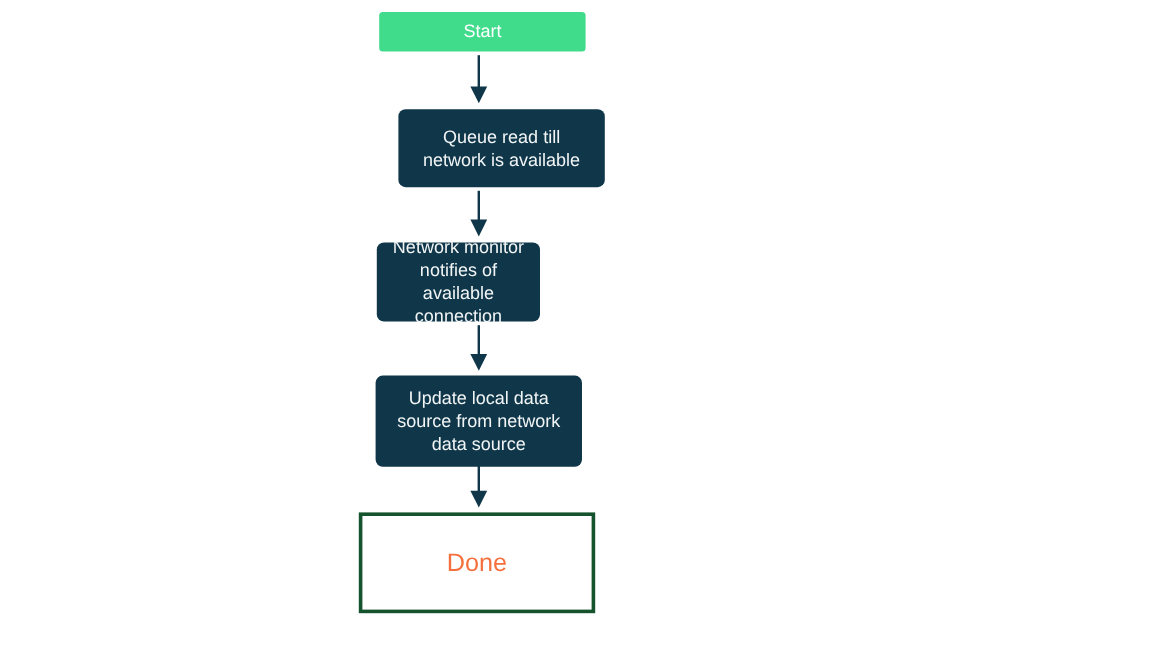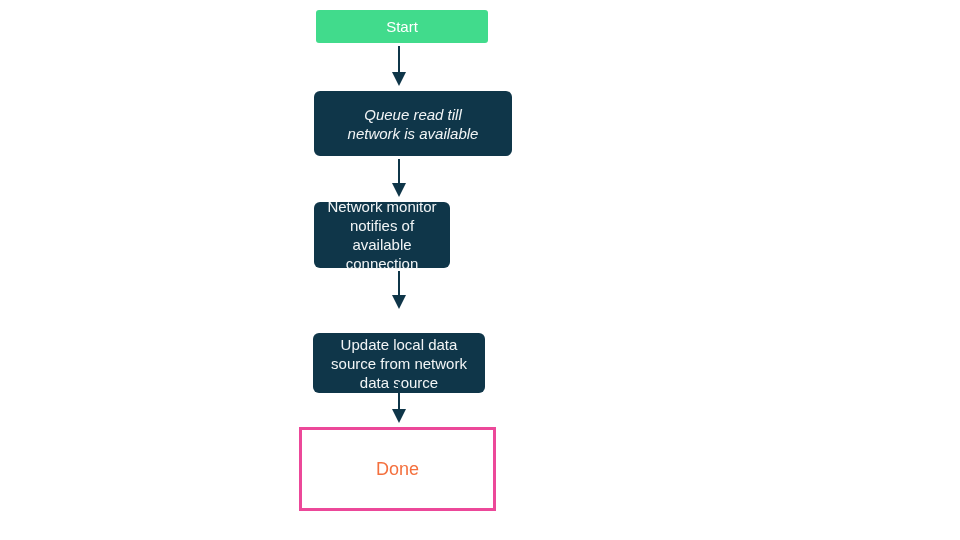--- a/index.html
+++ b/index.html
@@ -45,33 +45,33 @@
   }
 
   .node-process {
     background: #0F3649;
     border-radius: 6px;
     color: #F2F5F6;
     font-size: 15px;
     padding: 0 10px;
   }
 
-  .node-p1 { left: 314px; top: 91px;  width: 198px; height: 65px; font-style: italic; }
+  .node-p1 { left: 332px; top: 91px;  width: 172px; height: 65px; }
   .node-p2 { left: 314px; top: 202px; width: 136px; height: 66px; }
-  .node-p3 { left: 313px; top: 313px; width: 172px; height: 60px; margin-top: 20px; }
+  .node-p3 { left: 313px; top: 313px; width: 172px; height: 76px; }
 
   .node-end {
     left: 299px;
     top: 427px;
     width: 197px;
     height: 84px;
     background: #ffffff;
-    border: 3px solid #ec4899;
+    border: 3px solid #14532d;
     color: #F4703E;
-    font-size: 18px;
+    font-size: 21px;
   }
 
   
   .connector {
     position: absolute;
     width: 20px;
   }
   .connector .stem {
     position: absolute;
     left: 9px;

